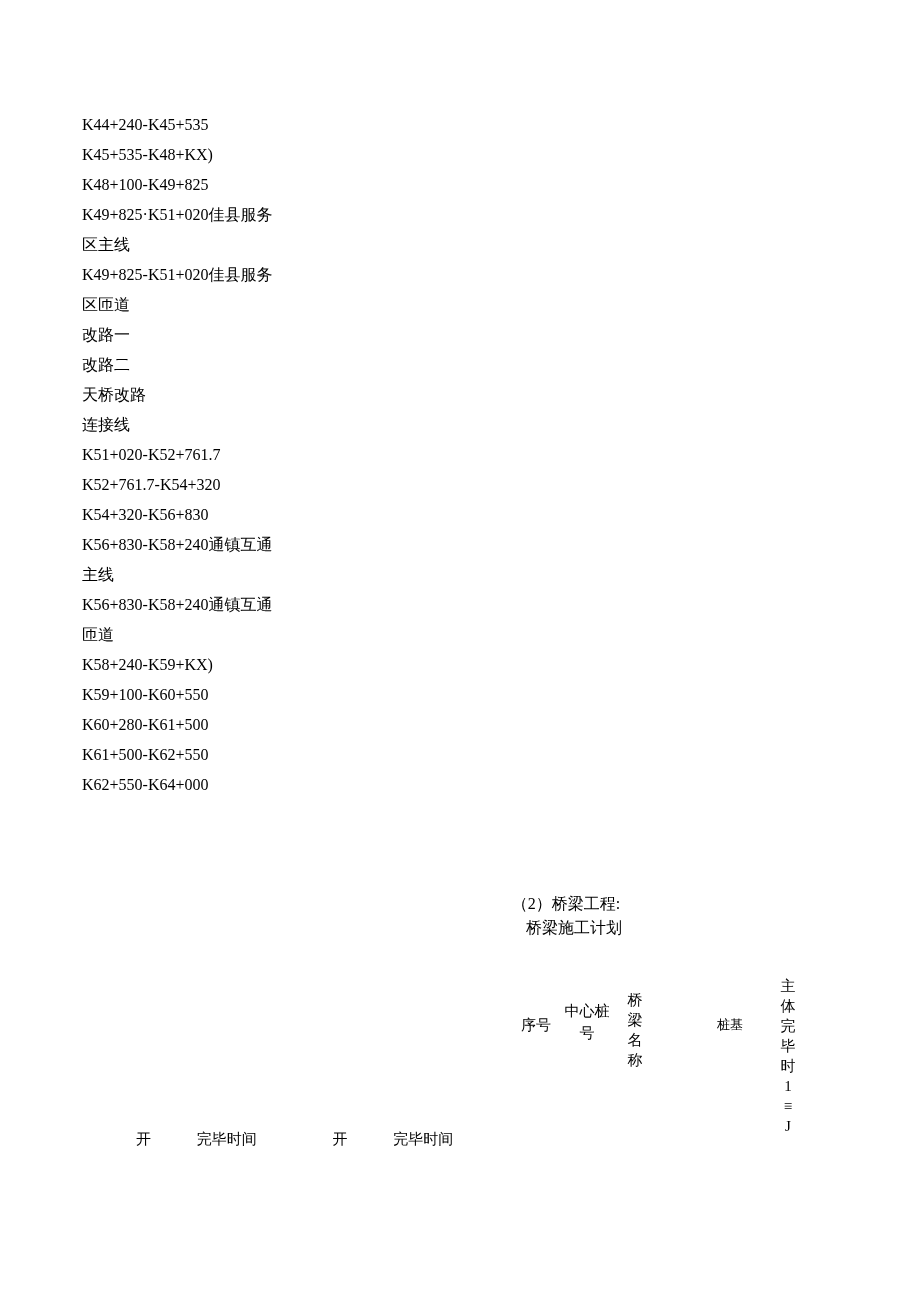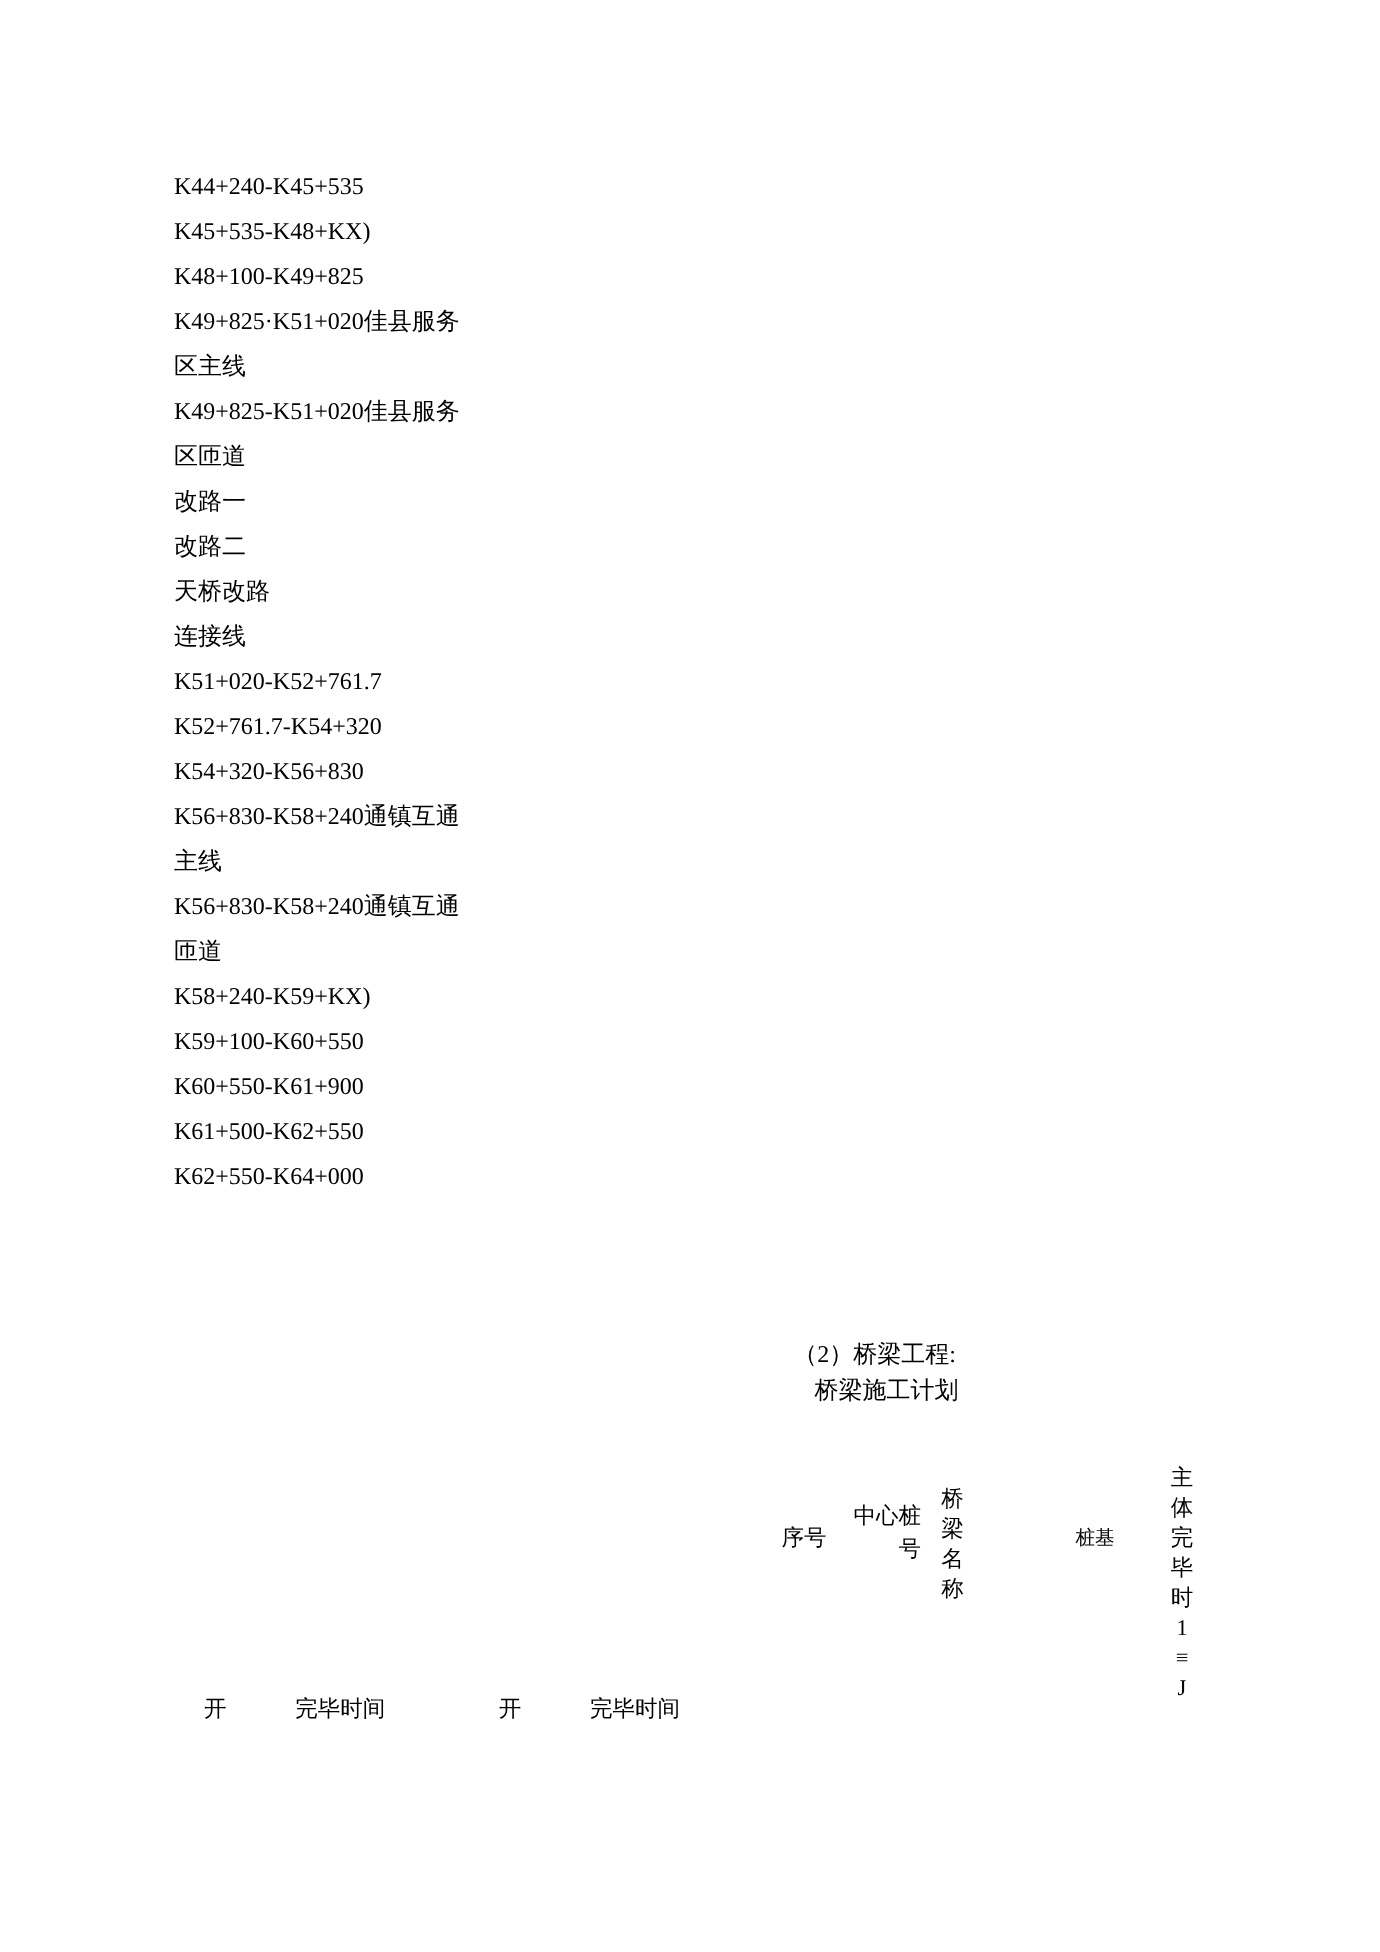--- a/index.html
+++ b/index.html
@@ -11,21 +11,21 @@
       background: #ffffff;
       font-family: "SimSun", "宋体", serif;
       font-size: 16px;
       color: #000000;
       width: 920px;
       height: 1301px;
       position: relative;
     }
     .content {
       padding-top: 110px;
-      padding-left: 116px;
+      padding-left: 82px;
     }
     .list-item {
       line-height: 30px;
       font-size: 16px;
     }
     .section-header {
       margin-top: 92px;
       padding-left: 130px;
       line-height: 24px;
       font-size: 16px;
@@ -104,34 +104,34 @@
       <div class="list-item">改路二</div>
       <div class="list-item">天桥改路</div>
       <div class="list-item">连接线</div>
       <div class="list-item">K51+020-K52+761.7</div>
       <div class="list-item">K52+761.7-K54+320</div>
       <div class="list-item">K54+320-K56+830</div>
       <div class="list-item" style="max-width: 200px;">K56+830-K58+240通镇互通主线</div>
       <div class="list-item" style="max-width: 200px;">K56+830-K58+240通镇互通匝道</div>
       <div class="list-item">K58+240-K59+KX)</div>
       <div class="list-item">K59+100-K60+550</div>
-      <div class="list-item">K60+550-K61+900</div>
+      <div class="list-item">K60+280-K61+500</div>
       <div class="list-item">K61+500-K62+550</div>
       <div class="list-item">K62+550-K64+000</div>
     </div>
 
   <div class="section-header">
     <div>（2）桥梁工程:</div>
     <div style="padding-left: 16px;">桥梁施工计划</div>
   </div>
 </div>
 
 <div class="table-area">
   <div class="col-seq">序号</div>
-  <div class="col-center-pile" id="center-pile" style="text-align: right;">中心桩<br>号</div>
+  <div class="col-center-pile" id="center-pile" style="">中心桩<br>号</div>
   <div class="col-bridge-name" id="bridge-name">桥<br>梁<br>名<br>称</div>
   <div class="col-pile-base">桩基</div>
   <div class="col-main-complete" id="main-complete">主<br>体<br>完<br>毕<br>时<br>1<br>≡<br>J</div>
 </div>
 
 <div class="bottom-row">
   <span class="bottom-cell" style="margin-left:6px;">开</span>
   <span class="bottom-cell" style="margin-left:42px;">完毕时间</span>
   <span class="bottom-cell" style="margin-left:72px;">开</span>
   <span class="bottom-cell" style="margin-left:42px;">完毕时间</span>

